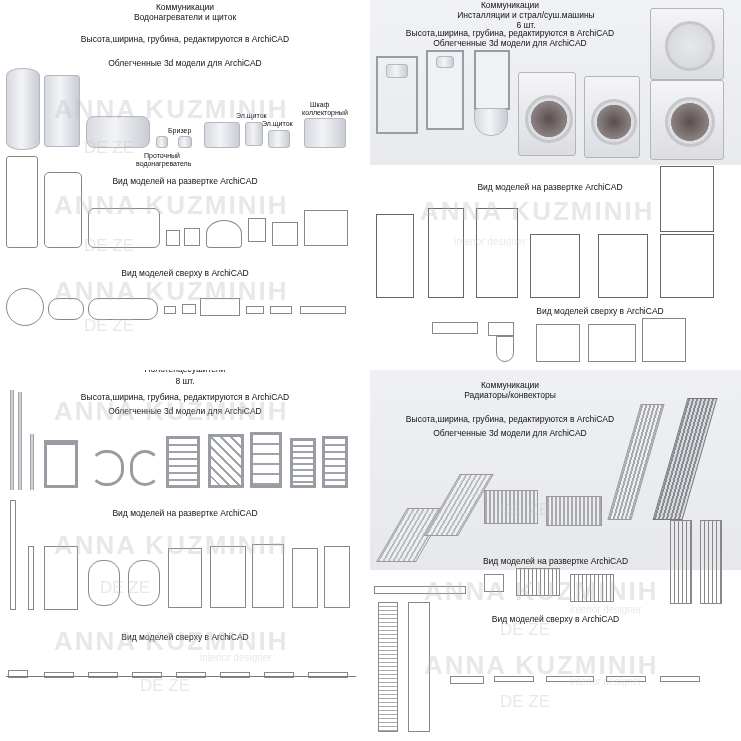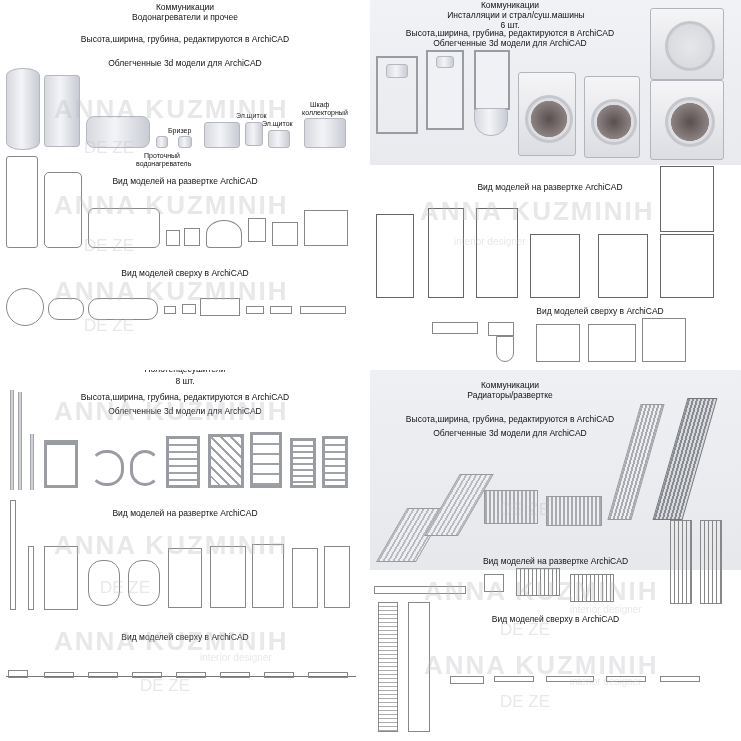--- a/index.html
+++ b/index.html
@@ -26,21 +26,21 @@
   .metal { background:linear-gradient(90deg,#8a8d94,#e8e9ec 50%,#8a8d94); }
   .rail { position:absolute; background:#777; }
   .wash { background:linear-gradient(#f5f5f7,#dcdde2); border:1px solid #b3b5bc; border-radius:3px; }
   .drum { position:absolute; border-radius:50%; border:3px solid #c5c7cd; background:radial-gradient(#5a4e4e,#8d8282 60%,#dedfe3 62%); }
 </style>
 </head>
 <body>
 
 <div class="quad q1">
   <div class="t" style="left:0;width:370px;top:2px">Коммуникации</div>
-  <div class="t" style="left:0;width:370px;top:12px">Водонагреватели и прочее</div>
+  <div class="t" style="left:0;width:370px;top:12px">Водонагреватели и щиток</div>
   <div class="t" style="left:0;width:370px;top:34px">Высота,ширина, грубина, редактируются в ArchiCAD</div>
   <div class="t" style="left:0;width:370px;top:58px">Облегченные 3d модели для ArchiCAD</div>
 
   <div class="obj solid" style="left:6px;top:68px;width:34px;height:82px;border-radius:16px/8px"></div>
   <div class="obj solid" style="left:44px;top:75px;width:36px;height:72px"></div>
   <div class="obj solid" style="left:86px;top:116px;width:64px;height:32px;border-radius:8px"></div>
   <div class="obj solid" style="left:156px;top:136px;width:12px;height:12px"></div>
   <div class="obj solid" style="left:178px;top:136px;width:14px;height:12px"></div>
   <div class="obj solid" style="left:204px;top:122px;width:36px;height:26px"></div>
   <div class="obj solid" style="left:245px;top:122px;width:18px;height:24px"></div>
@@ -83,22 +83,22 @@
   <div class="wm2" style="left:84px;top:138px">DE ZE</div>
   <div class="wm" style="left:54px;top:190px">ANNA KUZMINIH</div>
   <div class="wm2" style="left:84px;top:236px">DE ZE</div>
   <div class="wm" style="left:54px;top:276px">ANNA KUZMINIH</div>
   <div class="wm2" style="left:84px;top:316px">DE ZE</div>
 </div>
 
 <div class="quad q2">
   <div class="shade"></div>
   <div class="t" style="left:0;width:280px;top:0px">Коммуникации</div>
-  <div class="t" style="left:6px;width:280px;top:10px">Инсталляции и страл/суш.машины</div>
-  <div class="t" style="left:0;width:280px;top:20px">6 шт.</div>
+  <div class="t" style="left:16px;width:280px;top:10px">Инсталляции и страл/суш.машины</div>
+  <div class="t" style="left:16px;width:280px;top:20px">6 шт.</div>
   <div class="t" style="left:0;width:280px;top:28px">Высота,ширина, грубина, редактируются в ArchiCAD</div>
   <div class="t" style="left:0;width:280px;top:38px">Облегченные 3d модели для ArchiCAD</div>
 
   <div class="obj" style="left:6px;top:56px;width:42px;height:78px;border:2px solid #9a9ca3"></div>
   <div class="obj solid" style="left:16px;top:64px;width:22px;height:14px"></div>
   <div class="obj" style="left:56px;top:50px;width:38px;height:80px;border:2px solid #9a9ca3;background:#f0f1f4"></div>
   <div class="obj solid" style="left:66px;top:56px;width:18px;height:12px"></div>
   <div class="obj" style="left:104px;top:50px;width:36px;height:60px;border:2px solid #9a9ca3;background:#f0f1f4"></div>
   <div class="obj solid" style="left:104px;top:108px;width:34px;height:28px;border-radius:4px 4px 16px 16px"></div>
 
@@ -186,21 +186,21 @@
   <div class="wm" style="left:54px;top:160px">ANNA KUZMINIH</div>
   <div class="wm2" style="left:100px;top:208px">DE ZE</div>
   <div class="wm" style="left:54px;top:256px">ANNA KUZMINIH</div>
   <div class="wm2" style="left:200px;top:282px;font-size:10px">interior designer</div>
   <div class="wm2" style="left:140px;top:306px">DE ZE</div>
 </div>
 
 <div class="quad q4">
   <div class="shade"></div>
   <div class="t" style="left:0;width:280px;top:10px">Коммуникации</div>
-  <div class="t" style="left:0;width:280px;top:20px">Радиаторы/развертке</div>
+  <div class="t" style="left:0;width:280px;top:20px">Радиаторы/конвекторы</div>
   <div class="t" style="left:0;width:280px;top:44px">Высота,ширина, грубина, редактируются в ArchiCAD</div>
   <div class="t" style="left:0;width:280px;top:58px">Облегченные 3d модели для ArchiCAD</div>
 
   <div class="obj" style="left:6px;top:138px;width:40px;height:54px;background:repeating-linear-gradient(90deg,#b8bac0 0 2px,#eceef1 2px 5px);transform:skewX(-30deg);transform-origin:bottom left;border:1px solid #999"></div>
   <div class="obj" style="left:54px;top:104px;width:34px;height:62px;background:repeating-linear-gradient(90deg,#b8bac0 0 2px,#eceef1 2px 5px);transform:skewX(-30deg);transform-origin:bottom left;border:1px solid #999"></div>
   <div class="obj" style="left:114px;top:120px;width:54px;height:34px;background:repeating-linear-gradient(90deg,#a8aab0 0 2px,#eceef1 2px 4px);border:1px solid #999"></div>
   <div class="obj" style="left:176px;top:126px;width:56px;height:30px;background:repeating-linear-gradient(90deg,#a8aab0 0 2px,#eceef1 2px 4px);border:1px solid #999"></div>
   <div class="obj" style="left:254px;top:34px;width:24px;height:116px;background:repeating-linear-gradient(90deg,#a8aab0 0 2px,#eceef1 2px 4px);transform:skewX(-16deg);border:1px solid #999"></div>
   <div class="obj" style="left:300px;top:28px;width:30px;height:122px;background:repeating-linear-gradient(90deg,#8a8c93 0 2px,#d8dade 2px 4px);transform:skewX(-16deg);border:1px solid #777"></div>
 

